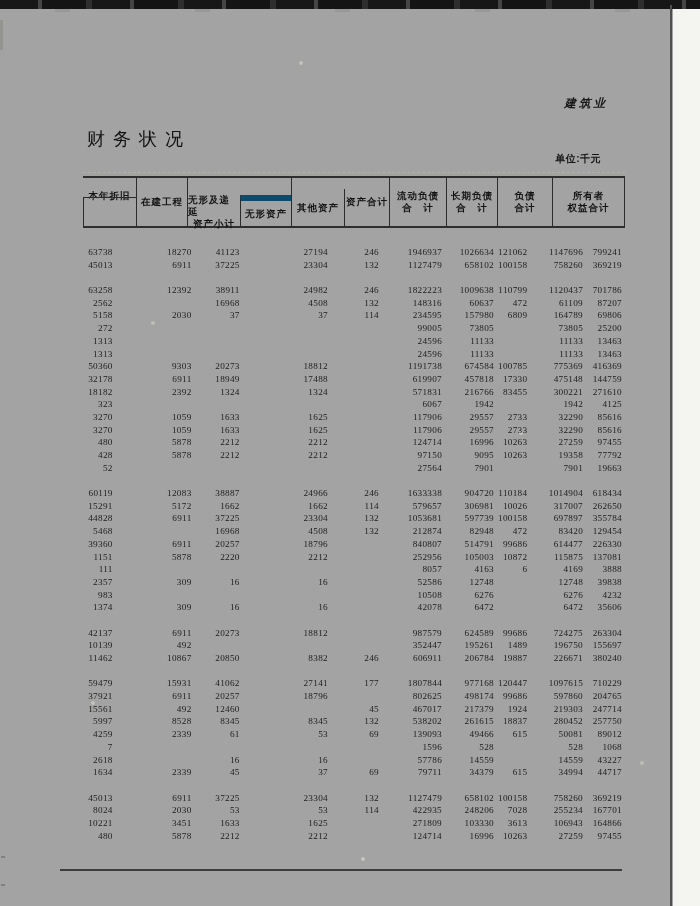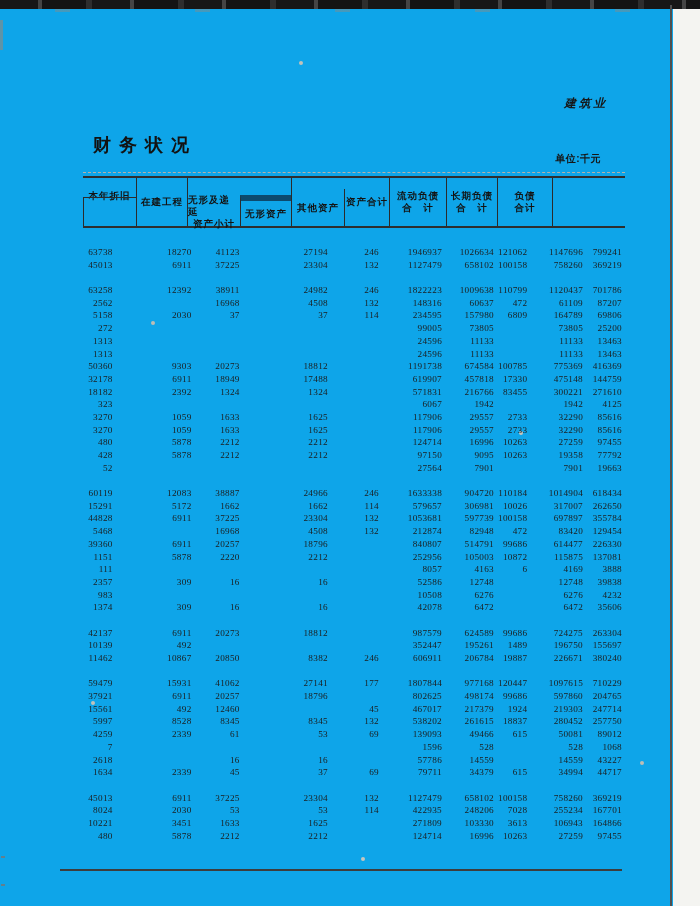--- a/index.html
+++ b/index.html
@@ -1,18 +1,18 @@
 <!DOCTYPE html>
 <html><head>
 <meta charset="utf-8">
 <style>
   html,body{margin:0;padding:0;background:#e9e9e6;}
   .page{
     position:relative;width:700px;height:906px;margin:0 auto;
-    background:#0ea5e9;overflow:hidden;
+    background:#a3a3a3;overflow:hidden;
     font-family:"Liberation Sans",sans-serif;color:#1a1a1a;
   }
   
   .scan-top{
     position:absolute;left:0;top:0;width:700px;height:9px;
     background:repeating-linear-gradient(90deg,#171717 0 38px,#454545 38px 42px,#141414 42px 86px,#2e2e2e 86px 92px);
   }
   .scan-top::after{
     content:'';position:absolute;left:0;top:9px;width:700px;height:3px;
     background:repeating-linear-gradient(90deg,transparent 0 55px,#8a8a84 55px 70px,transparent 70px 140px);
@@ -27,22 +27,22 @@
   .specks{position:absolute;left:0;top:0;width:2px;height:2px;background:transparent;border-radius:50%;
     box-shadow:300px 62px 0 1px #c2c2ba,152px 322px 0 1px #bdbdb5,520px 432px 0 1px #c6c6be,
                92px 702px 0 1px #c2c2ba,641px 762px 0 1px #bdbdb5,362px 858px 0 1px #c6c6be;}
   
   .industry{
     position:absolute;top:96px;right:92px;
     font-family:"Liberation Serif",serif;font-style:italic;font-weight:bold;
     font-size:11.5px;letter-spacing:3px;color:#161616;
   }
   .title{
-    position:absolute;left:83px;top:123px;margin:10px;
-    font-size:18px;font-weight:bold;letter-spacing:8px;color:#121212;
+    position:absolute;left:83px;top:123px;margin:4px;
+    font-size:18px;font-weight:normal;letter-spacing:8px;color:#121212;
   }
   .unit{
     position:absolute;top:152px;right:99px;
     font-size:10px;font-weight:bold;color:#161616;letter-spacing:.5px;
   }
   
   .thead{
     position:absolute;left:83px;top:176px;width:542px;height:48px;
     border-top:2px solid #2e2e2e;border-bottom:2px solid #2e2e2e;
     display:flex;
@@ -132,20 +132,24 @@
       <span>合　计</span>
     </div>
     <div class="hc h7">
       <span>长期负债</span>
       <span>合　计</span>
     </div>
     <div class="hc h8">
       <span>负债</span>
       <span>合计</span>
     </div>
+    <div class="hc h9">
+      <span>所有者</span>
+      <span>权益合计</span>
+    </div>
   </div>
 
   <div class="tbody">
       <div class="group">
         <div class="row">
           <span class="cell c0">63738</span>
           <span class="cell c1">18270</span>
           <span class="cell c2">41123</span>
           <span class="cell c3">27194</span>
           <span class="cell c4">246</span>

